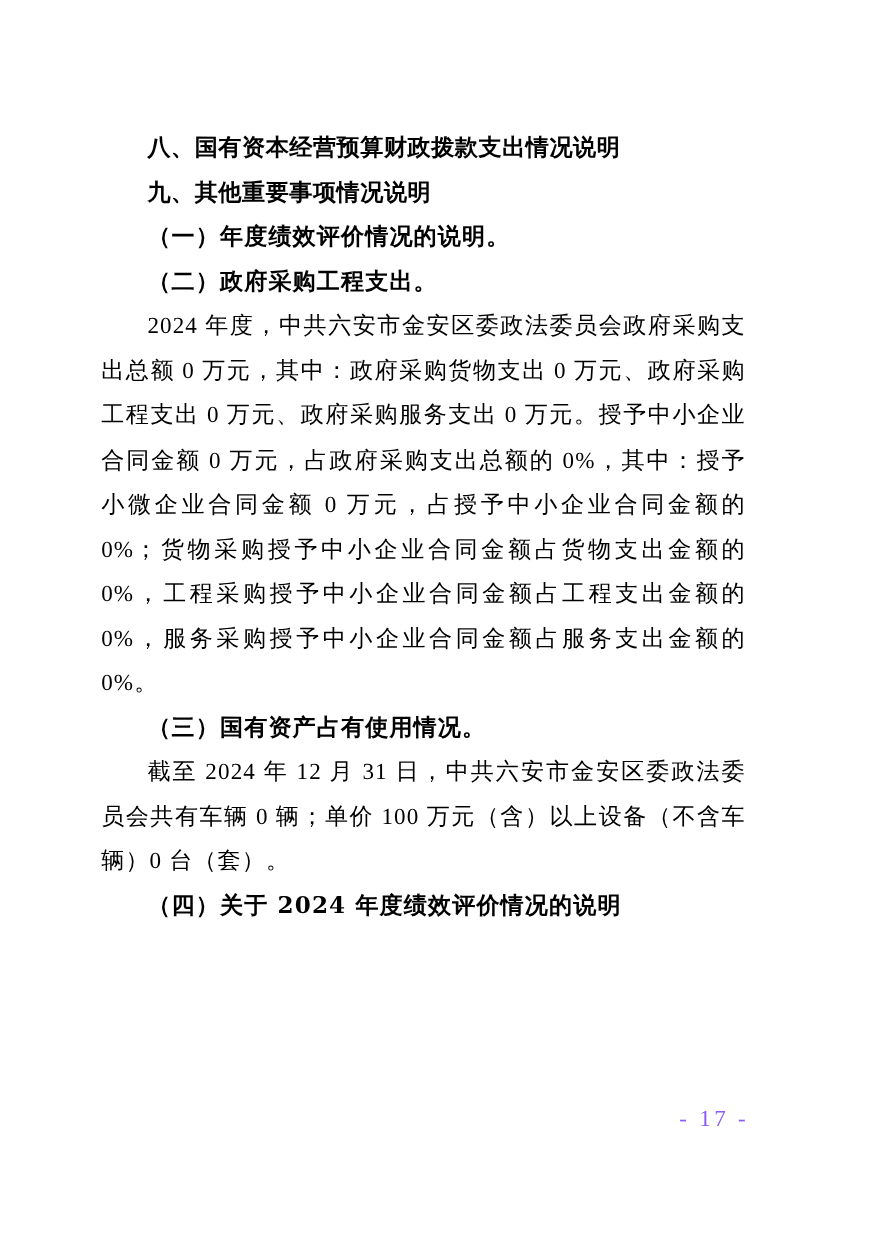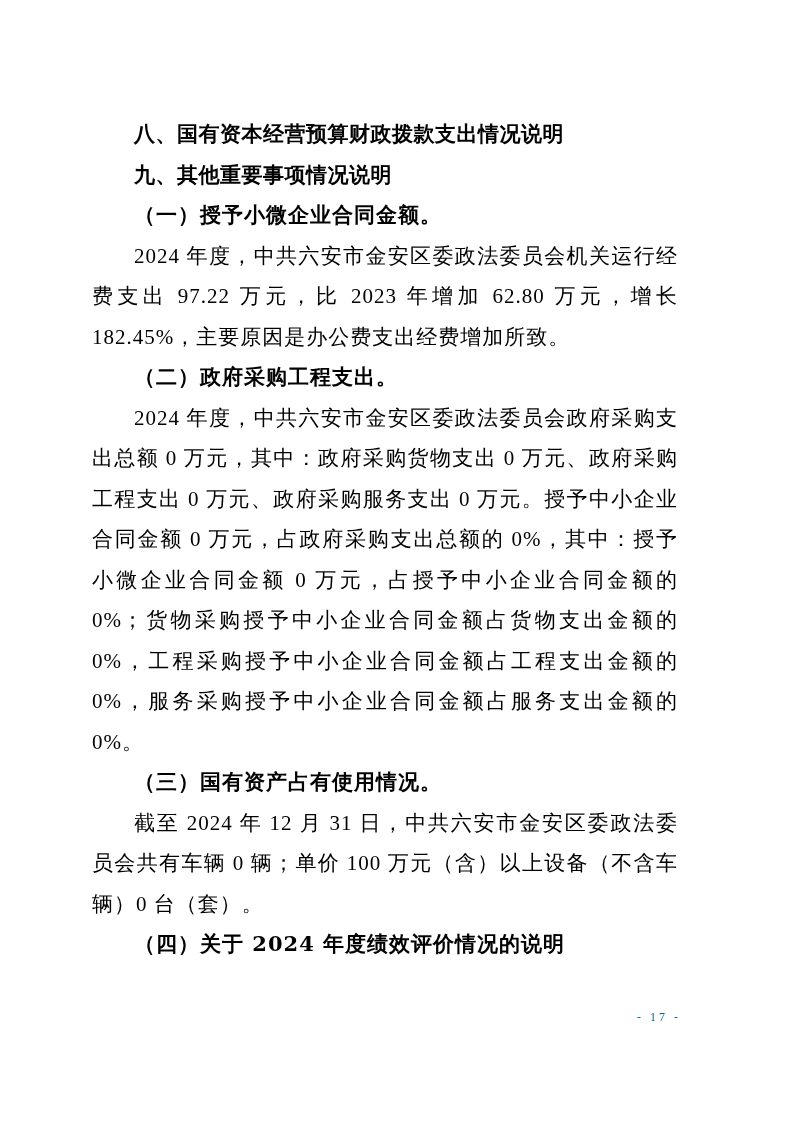--- a/index.html
+++ b/index.html
@@ -43,36 +43,35 @@
     }
     .heading2 {
       font-weight: 700;
       font-family: "DejaVu Serif", "Liberation Serif", serif;
       letter-spacing: 1px;
     }
     .page-number {
       position: absolute;
       top: 1006px;
       right: 112px;
-      font-size: 12px;
+      font-size: 21px;
       line-height: 22px;
       letter-spacing: 3px;
       font-family: "Liberation Serif", serif;
-      color: #0369a1;
+      color: #8b5cf6;
     }
   </style>
 </head>
 <body>
 
 <div class="page">
   <main class="content" id="doc-content">
       <p class="heading1">八、国有资本经营预算财政拨款支出情况说明</p>
       <p class="heading1">九、其他重要事项情况说明</p>
-      <p class="heading2">（一）授予小微企业合同金额。</p>
-      <p class="paragraph">2024 年度，中共六安市金安区委政法委员会机关运行经费支出 97.22 万元，比 2023 年增加 62.80 万元，增长 182.45%，主要原因是办公费支出经费增加所致。</p>
+      <p class="heading2">（一）年度绩效评价情况的说明。</p>
       <p class="heading2">（二）政府采购工程支出。</p>
       <p class="paragraph">2024 年度，中共六安市金安区委政法委员会政府采购支出总额 0 万元，其中：政府采购货物支出 0 万元、政府采购工程支出 0 万元、政府采购服务支出 0 万元。授予中小企业合同金额 0 万元，占政府采购支出总额的 0%，其中：授予小微企业合同金额 0 万元，占授予中小企业合同金额的 0%；货物采购授予中小企业合同金额占货物支出金额的 0%，工程采购授予中小企业合同金额占工程支出金额的 0%，服务采购授予中小企业合同金额占服务支出金额的 0%。</p>
       <p class="heading2">（三）国有资产占有使用情况。</p>
       <p class="paragraph">截至 2024 年 12 月 31 日，中共六安市金安区委政法委员会共有车辆 0 辆；单价 100 万元（含）以上设备（不含车辆）0 台（套）。</p>
       <p class="heading2">（四）关于 2024 年度绩效评价情况的说明</p>
     </main>
   <div class="page-number">- 17 -</div>
 </div>
 
 </body></html>

